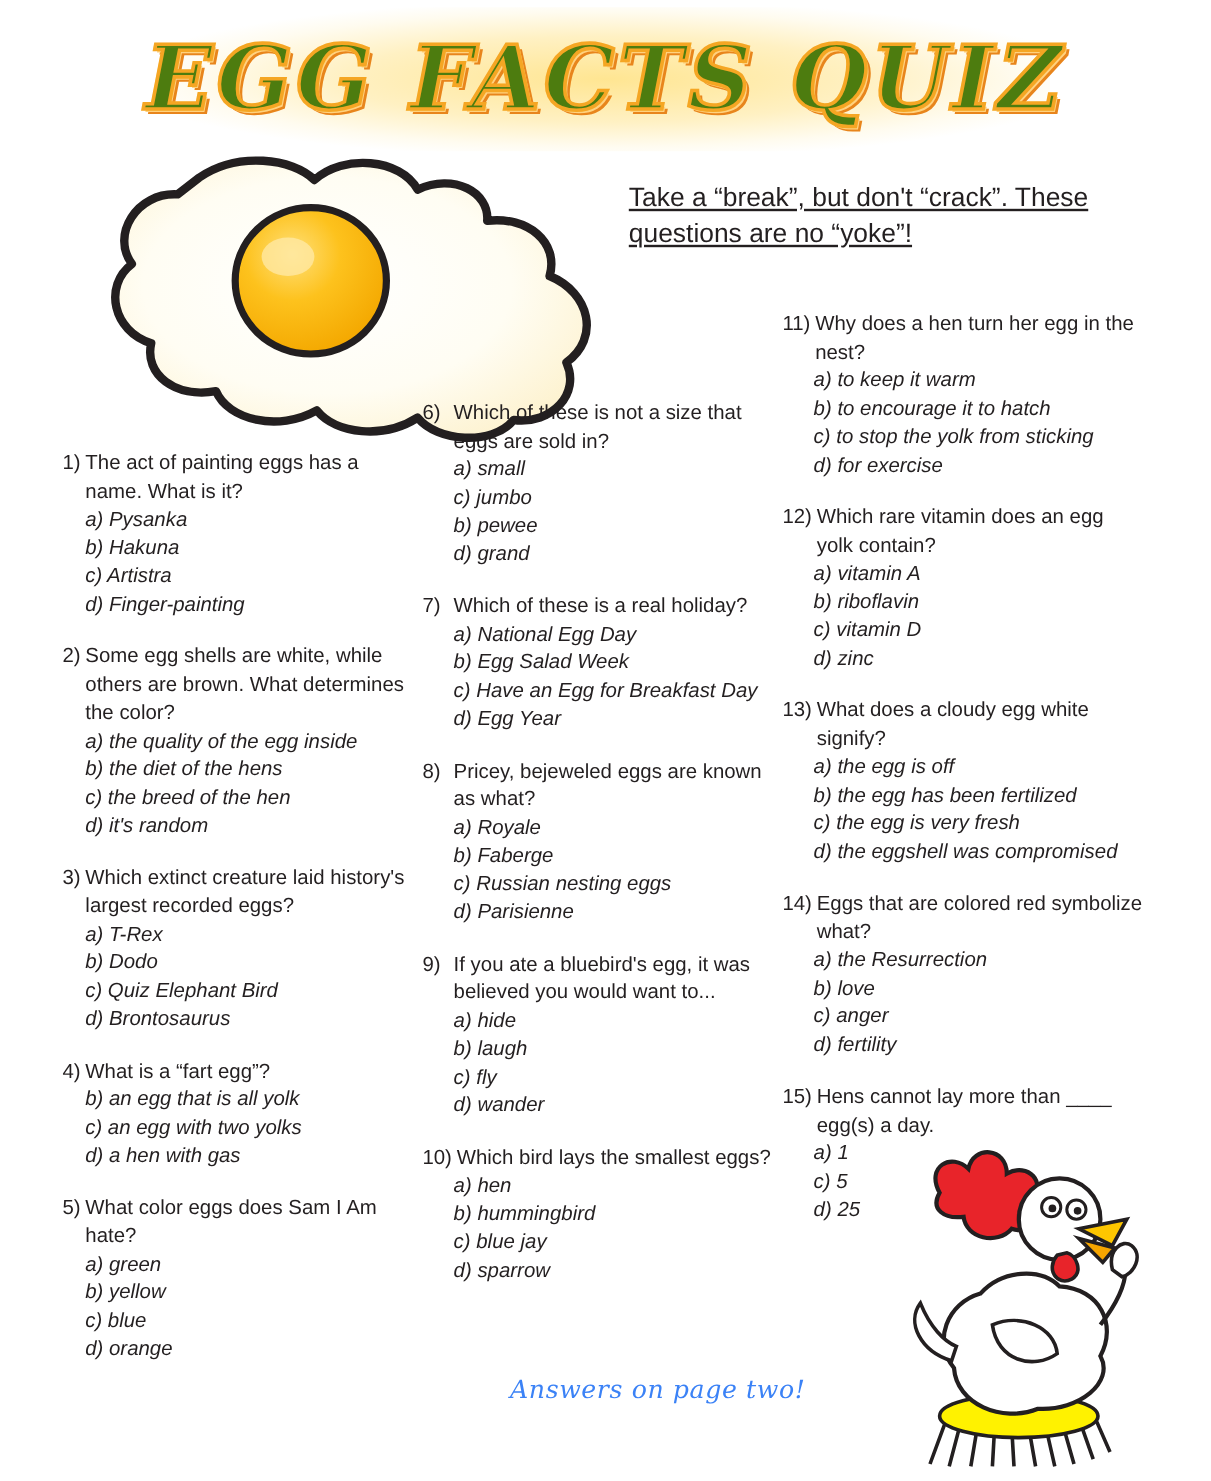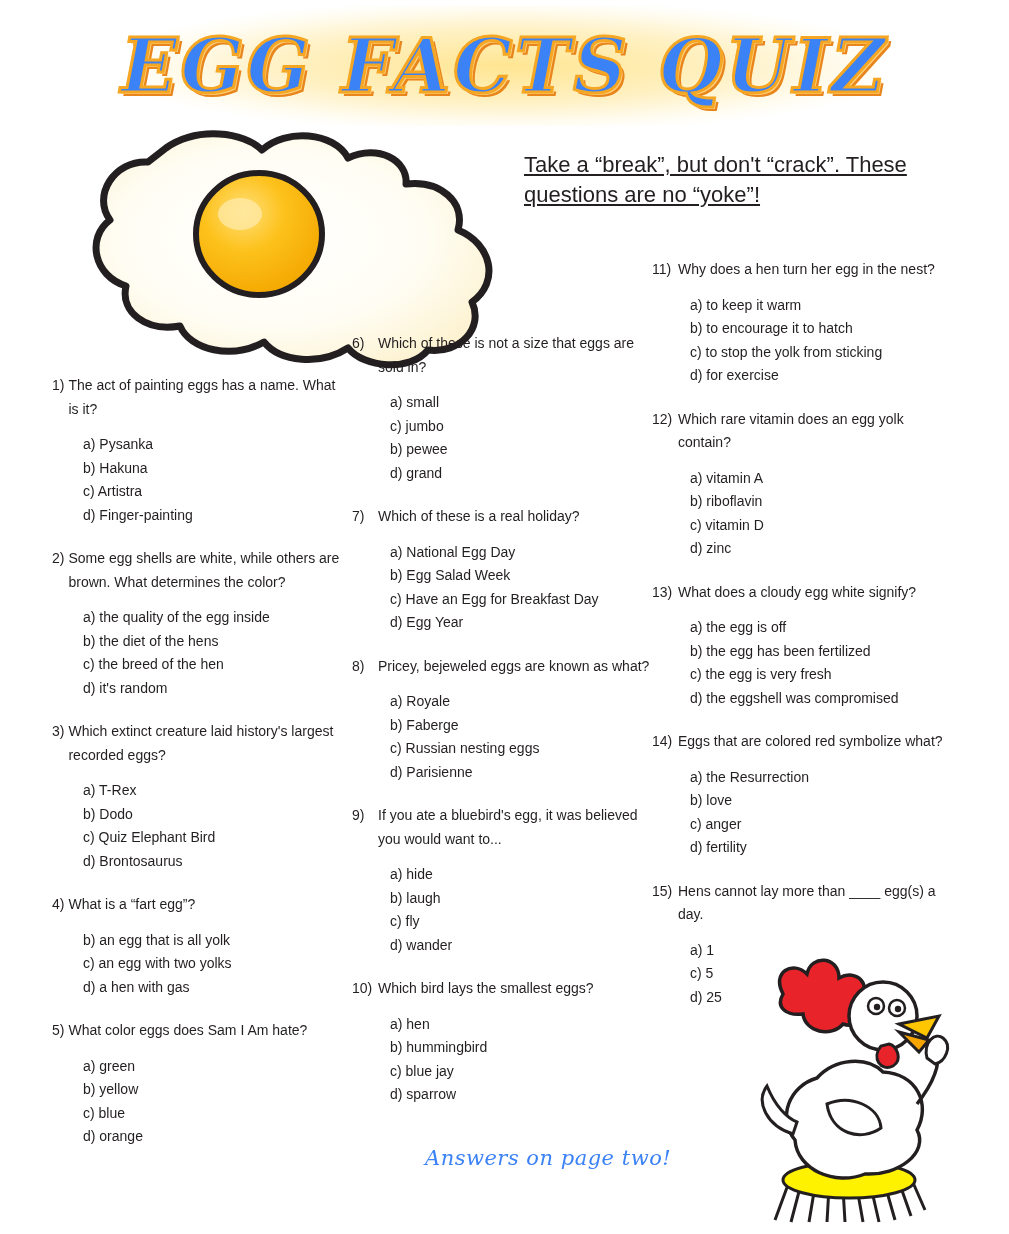--- a/index.html
+++ b/index.html
@@ -29,21 +29,21 @@
     width: 740px; height: 120px;
     background: radial-gradient(ellipse at center, rgba(255,228,140,.95) 0%, rgba(255,236,175,.75) 42%, rgba(255,245,210,.35) 66%, rgba(255,255,255,0) 78%);
   }
   .title-text {
     position: relative;
     font-family: "DejaVu Serif", serif;
     font-size: 74px;
     font-weight: bold;
     font-style: italic;
     letter-spacing: 3px;
-    color: #3b82f6;
+    color: #4d7c0f;
     text-transform: uppercase;
     -webkit-text-stroke: 3px #f5a623;
     text-shadow:
       2px 2px 0 #ffd27f,
       4px 4px 0 #e8851c,
       -1px -1px 0 #ffe1a8;
     line-height: 96px;
     white-space: nowrap;
   }
 
@@ -61,37 +61,37 @@
     width: 400px;
     font-size: 22px;
     line-height: 30px;
     color: #231f20;
     text-decoration: underline;
   }
 
   
   .col {
     position: absolute;
-    font-size: 14px;
+    font-size: 17px;
     line-height: 23.5px;
     color: #231f20;
   }
   .col1 { left: 52px;  top: 374px; width: 290px; }
   .col2 { left: 352px; top: 332px; width: 300px; }
   .col3 { left: 652px; top: 258px; width: 300px; }
 
   .q { margin-bottom: 20px; }
   .q-line { display: flex; }
   .q-num {
     flex: 0 0 auto;
     padding-right: 4px;
     white-space: nowrap;
   }
   .q-text { flex: 1 1 auto; }
-  .opts { margin: 12px; padding: 0; list-style: none; }
+  .opts { margin: 0; padding: 0; list-style: none; font-style: italic; }
   .opts li { padding-left: 19px; }
 
   
   .col2 .q-num, .col3 .q-num { min-width: 26px; }
   .col2 .opts li, .col3 .opts li { padding-left: 26px; }
 
   
   .answers {
     position: absolute;
     left: 425px; top: 1146px;

